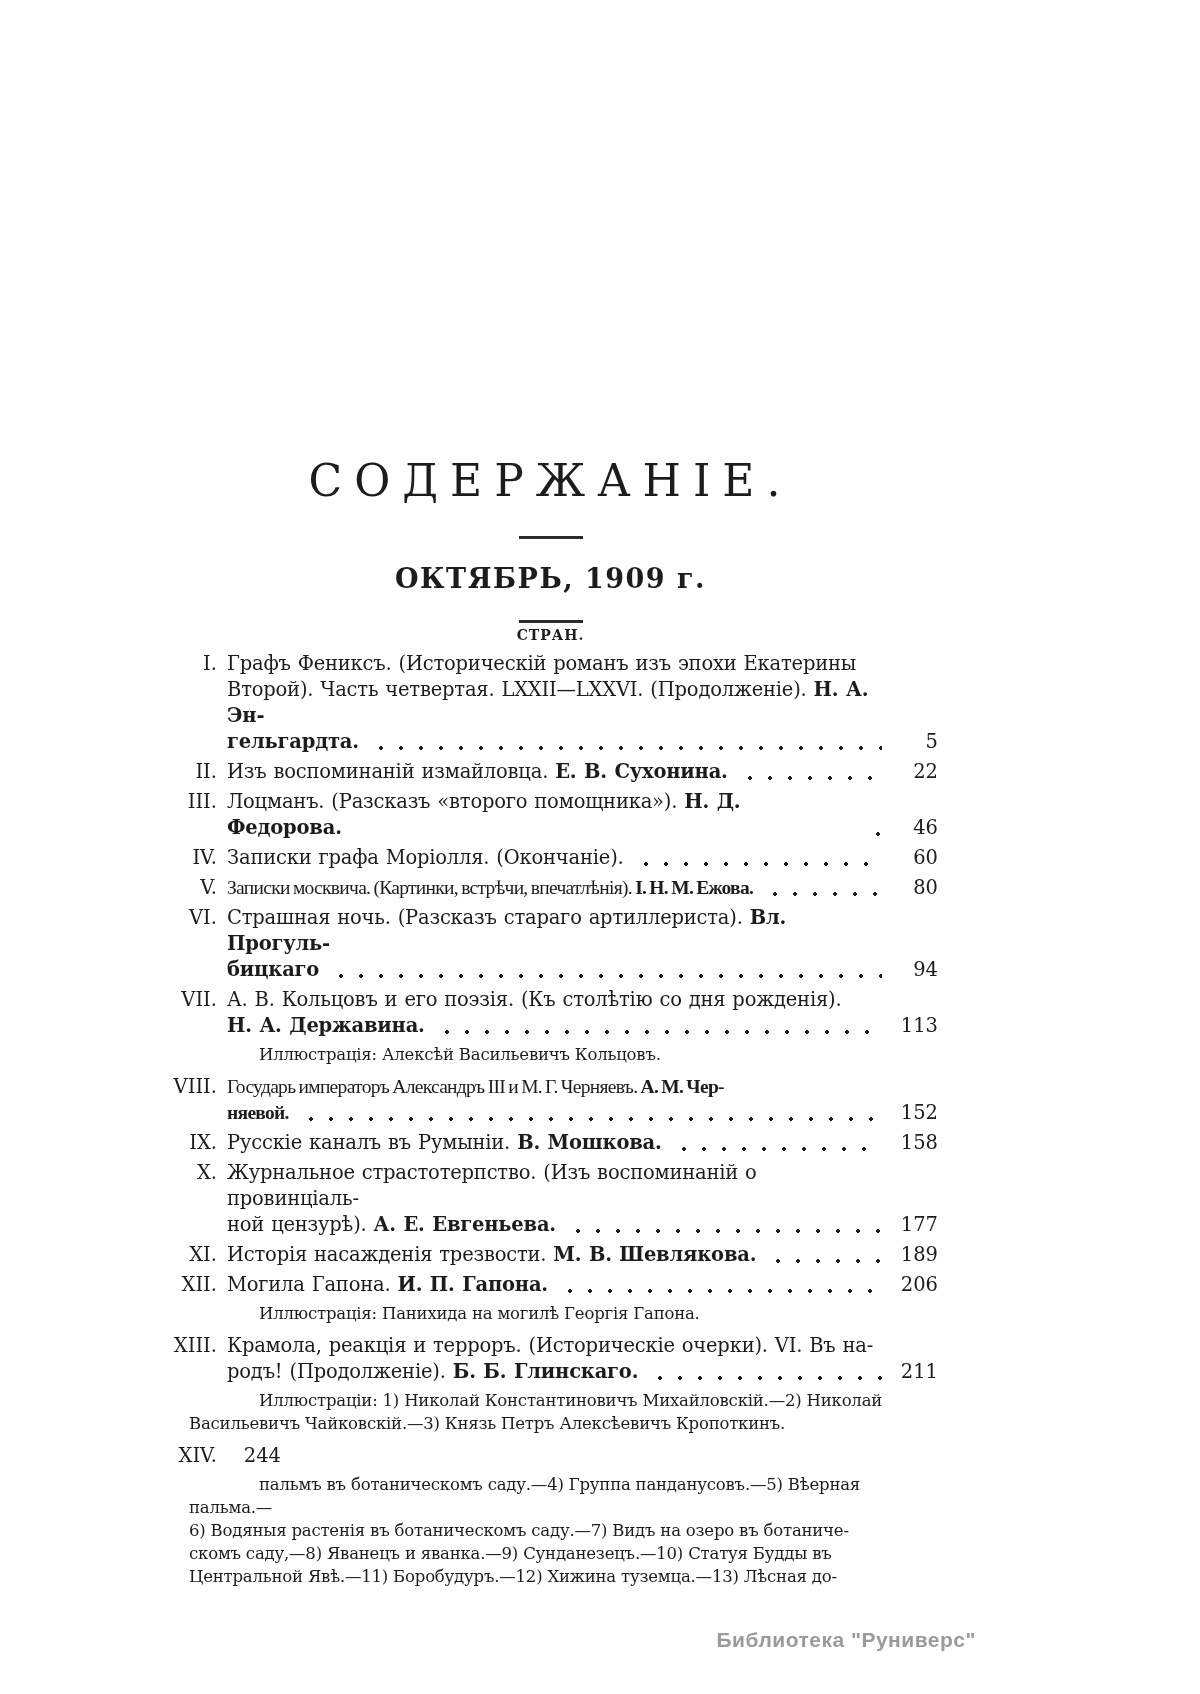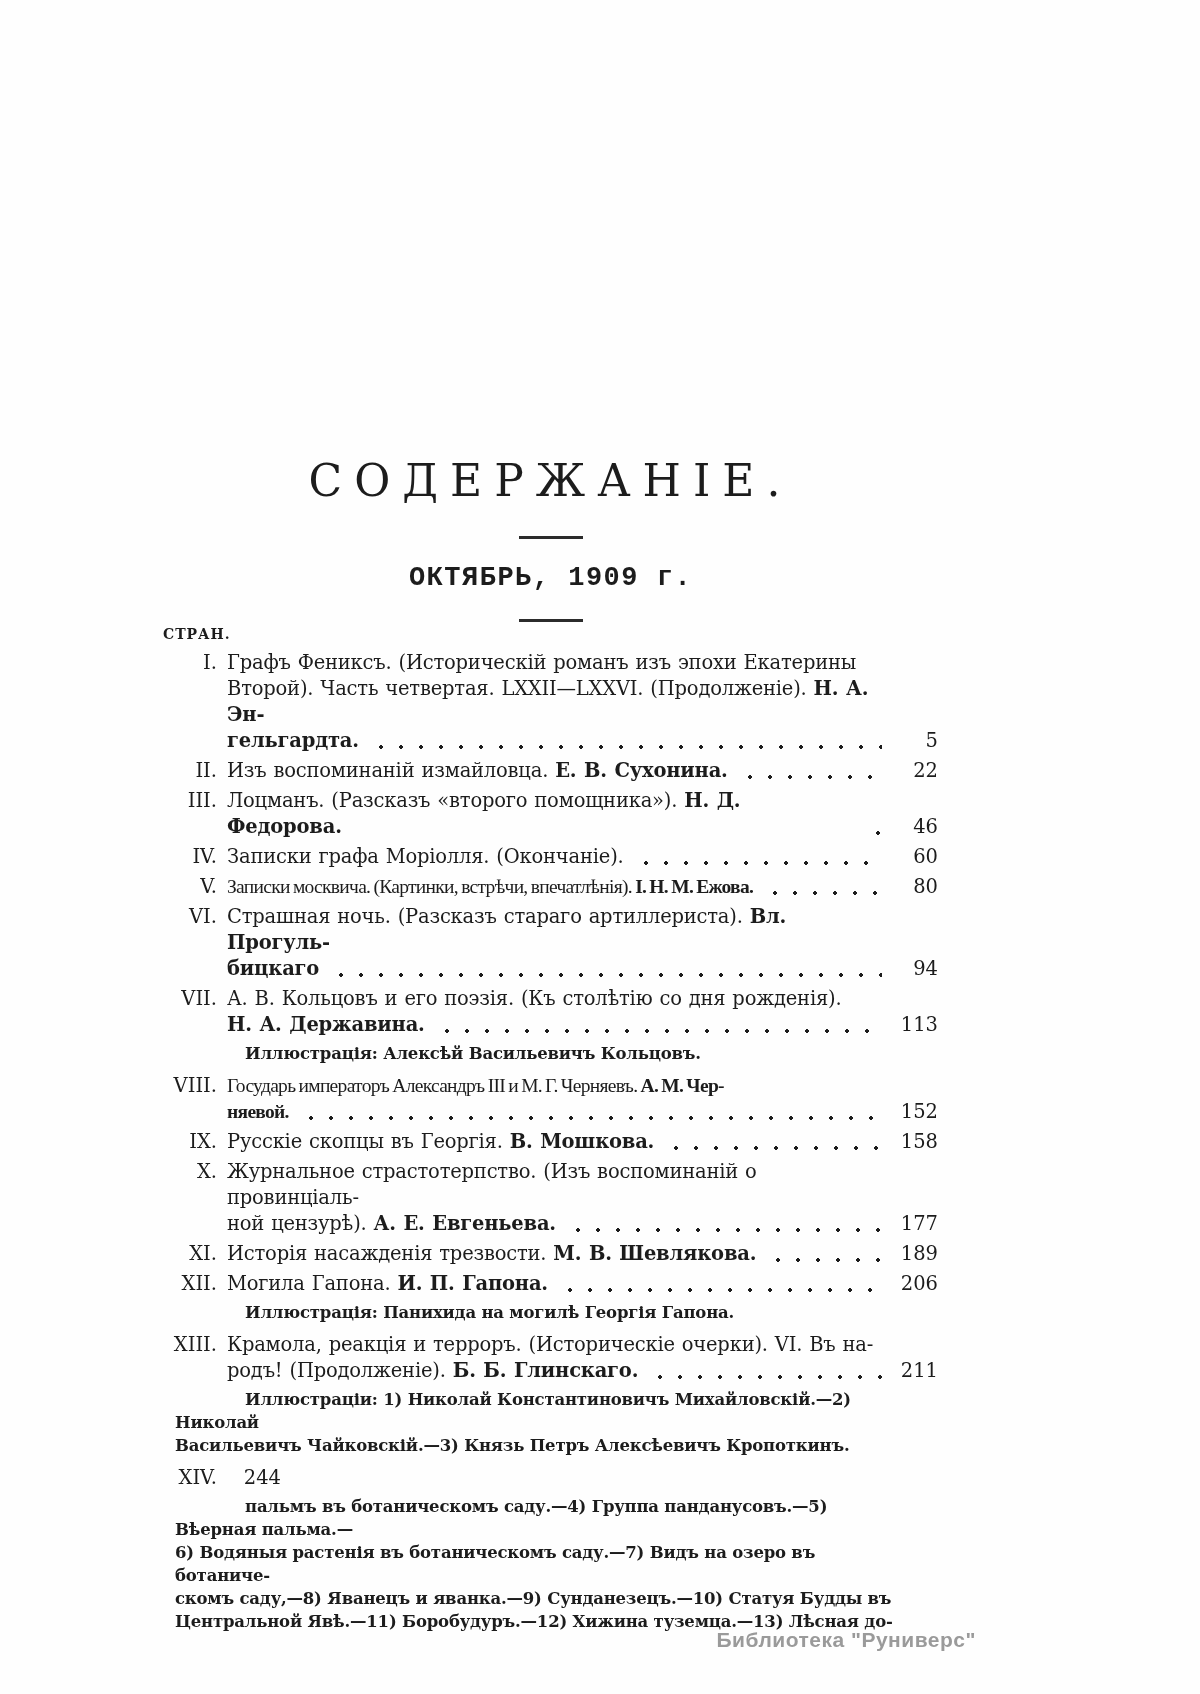--- a/index.html
+++ b/index.html
@@ -14,24 +14,24 @@
   .sheet{position:absolute;inset:0;background:#fefefe;}
   .content{position:absolute;left:163px;top:455px;width:775px;}
   .doc-title{
     font-size:44px;font-weight:400;letter-spacing:12px;
     text-align:center;margin:0;white-space:nowrap;
   }
   .rule{width:64px;height:3px;background:#2b2b2b;margin:30px auto 24px;}
   .rule.mid{margin:26px auto 0;}
   .issue{
     text-align:center;font-size:27px;font-weight:700;
-    letter-spacing:1.5px;margin:0;font-family:Liberation Mono, monospace;
+    letter-spacing:1.5px;margin:0;
   }
   .col-header{
-    text-align:left;font-size:14px;font-weight:700;
+    text-align:center;font-size:14px;font-weight:700;
     letter-spacing:1px;margin:4px 0 8px 0;
   }
   
   .entry-row{display:flex;margin-bottom:4px;}
   .num{
     flex:0 0 64px;box-sizing:border-box;text-align:right;padding-right:10px;
     font-size:19.5px;line-height:26px;
   }
   .ebody{
     flex:1 1 auto;min-width:0;
@@ -47,22 +47,22 @@
   .lastline{display:flex;}
   .lastline .txt{flex:0 1 auto;}
   .leader{
     flex:1 1 14px;align-self:flex-end;height:8px;
     margin:0 2px 3px 12px;
     background:radial-gradient(circle 2px at 10px 4px, #1d1d1d 96%, rgba(0,0,0,0)) 0 0 / 20px 8px repeat-x;
   }
   .bold{font-weight:700;}
   
   .ill{
-    margin:2px 30px 8px 12px;
-    font-size:16.5px;font-weight:700;line-height:23px;
+    margin:2px 30px 8px 26px;
+    font-size:16.5px;font-weight:400;line-height:23px;
     letter-spacing:-0.2px;
   }
   .ill .ill-line:first-child{text-indent:70px;}
   .watermark{
     position:absolute;right:224px;top:1628px;
     font-family:"Liberation Sans", sans-serif;
     font-size:21px;font-weight:700;color:#9a9a9a;
     letter-spacing:0.5px;
   }
 </style>
@@ -162,21 +162,21 @@
               <span class="txt"><span class="bold">няевой.</span></span>
               <span class="leader"></span>
             </div>
           </div>
           <div class="page-num">152</div>
         </div>
         <div class="entry-row">
           <div class="num">IX.</div>
           <div class="ebody">
             <div class="line lastline">
-              <span class="txt"><span>Русскіе скопцы въ Георгія. </span><span class="bold">В. Мошкова.</span></span>
+              <span class="txt"><span>Русскіе каналъ въ Румыніи. </span><span class="bold">В. Мошкова.</span></span>
               <span class="leader"></span>
             </div>
           </div>
           <div class="page-num">158</div>
         </div>
         <div class="entry-row">
           <div class="num">X.</div>
           <div class="ebody">
             <div class="line"><span class="txt"><span>Журнальное страстотерпство. (Изъ воспоминаній о провинціаль-</span></span></div>
             <div class="line lastline">

